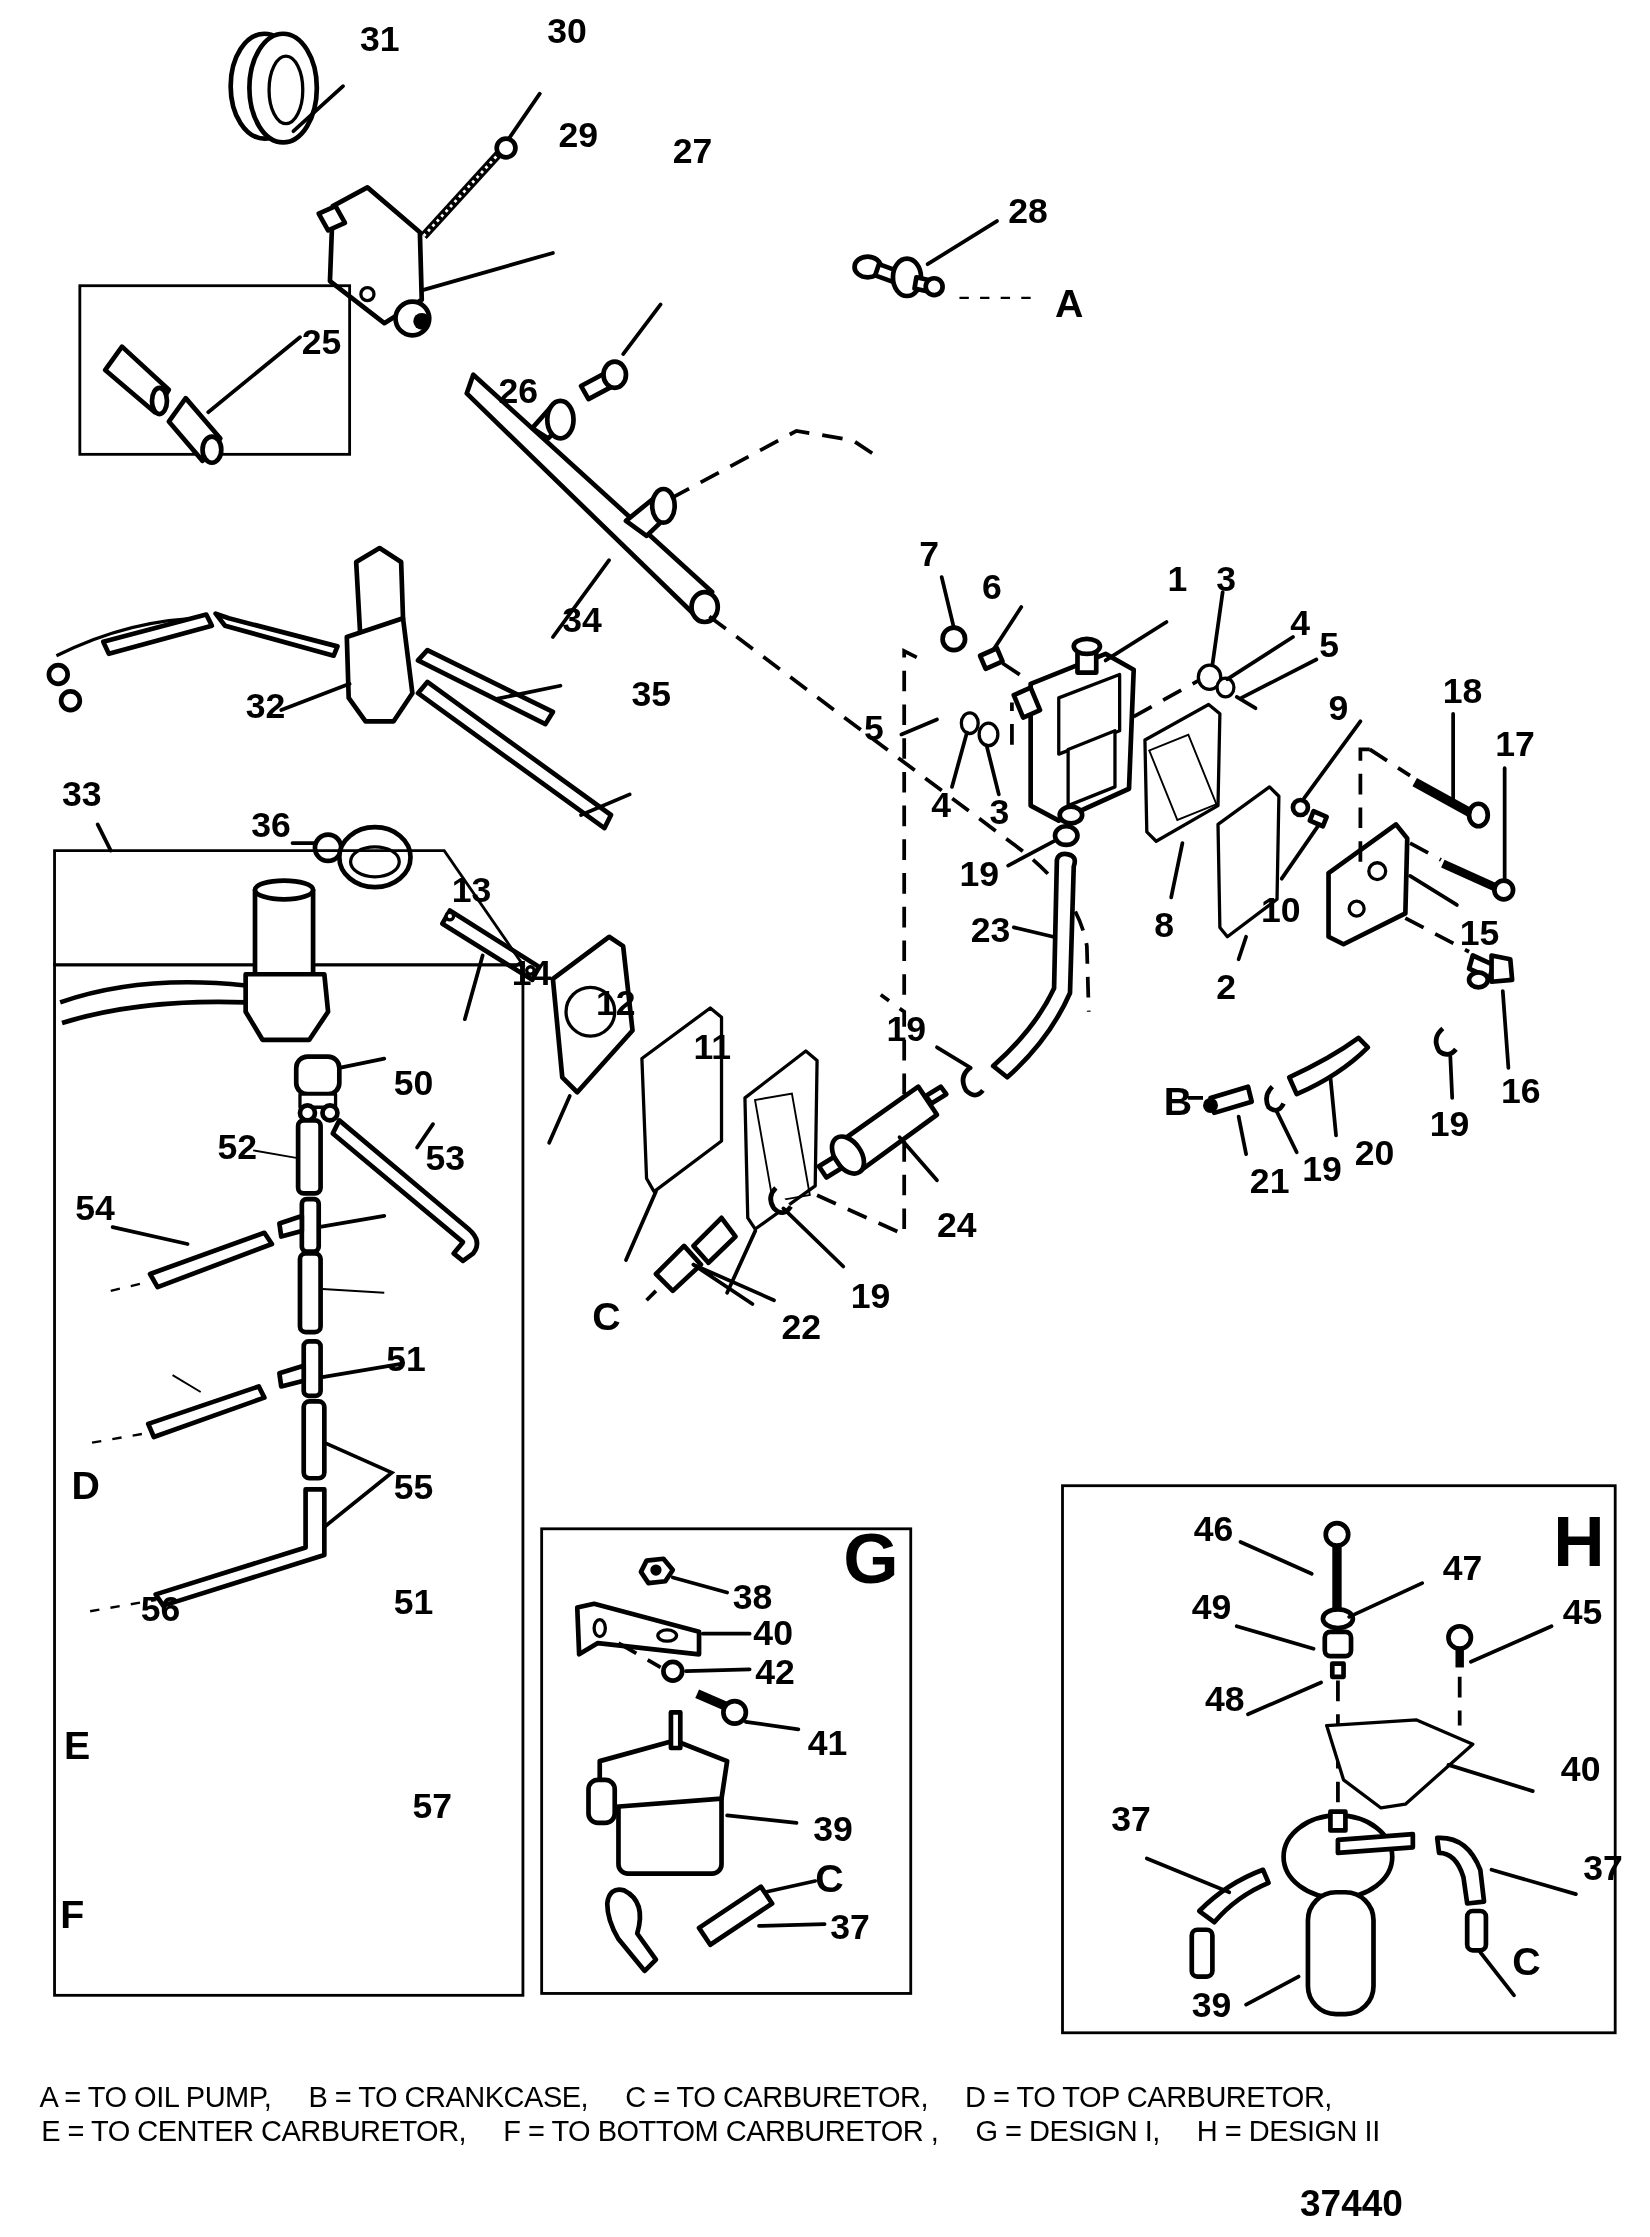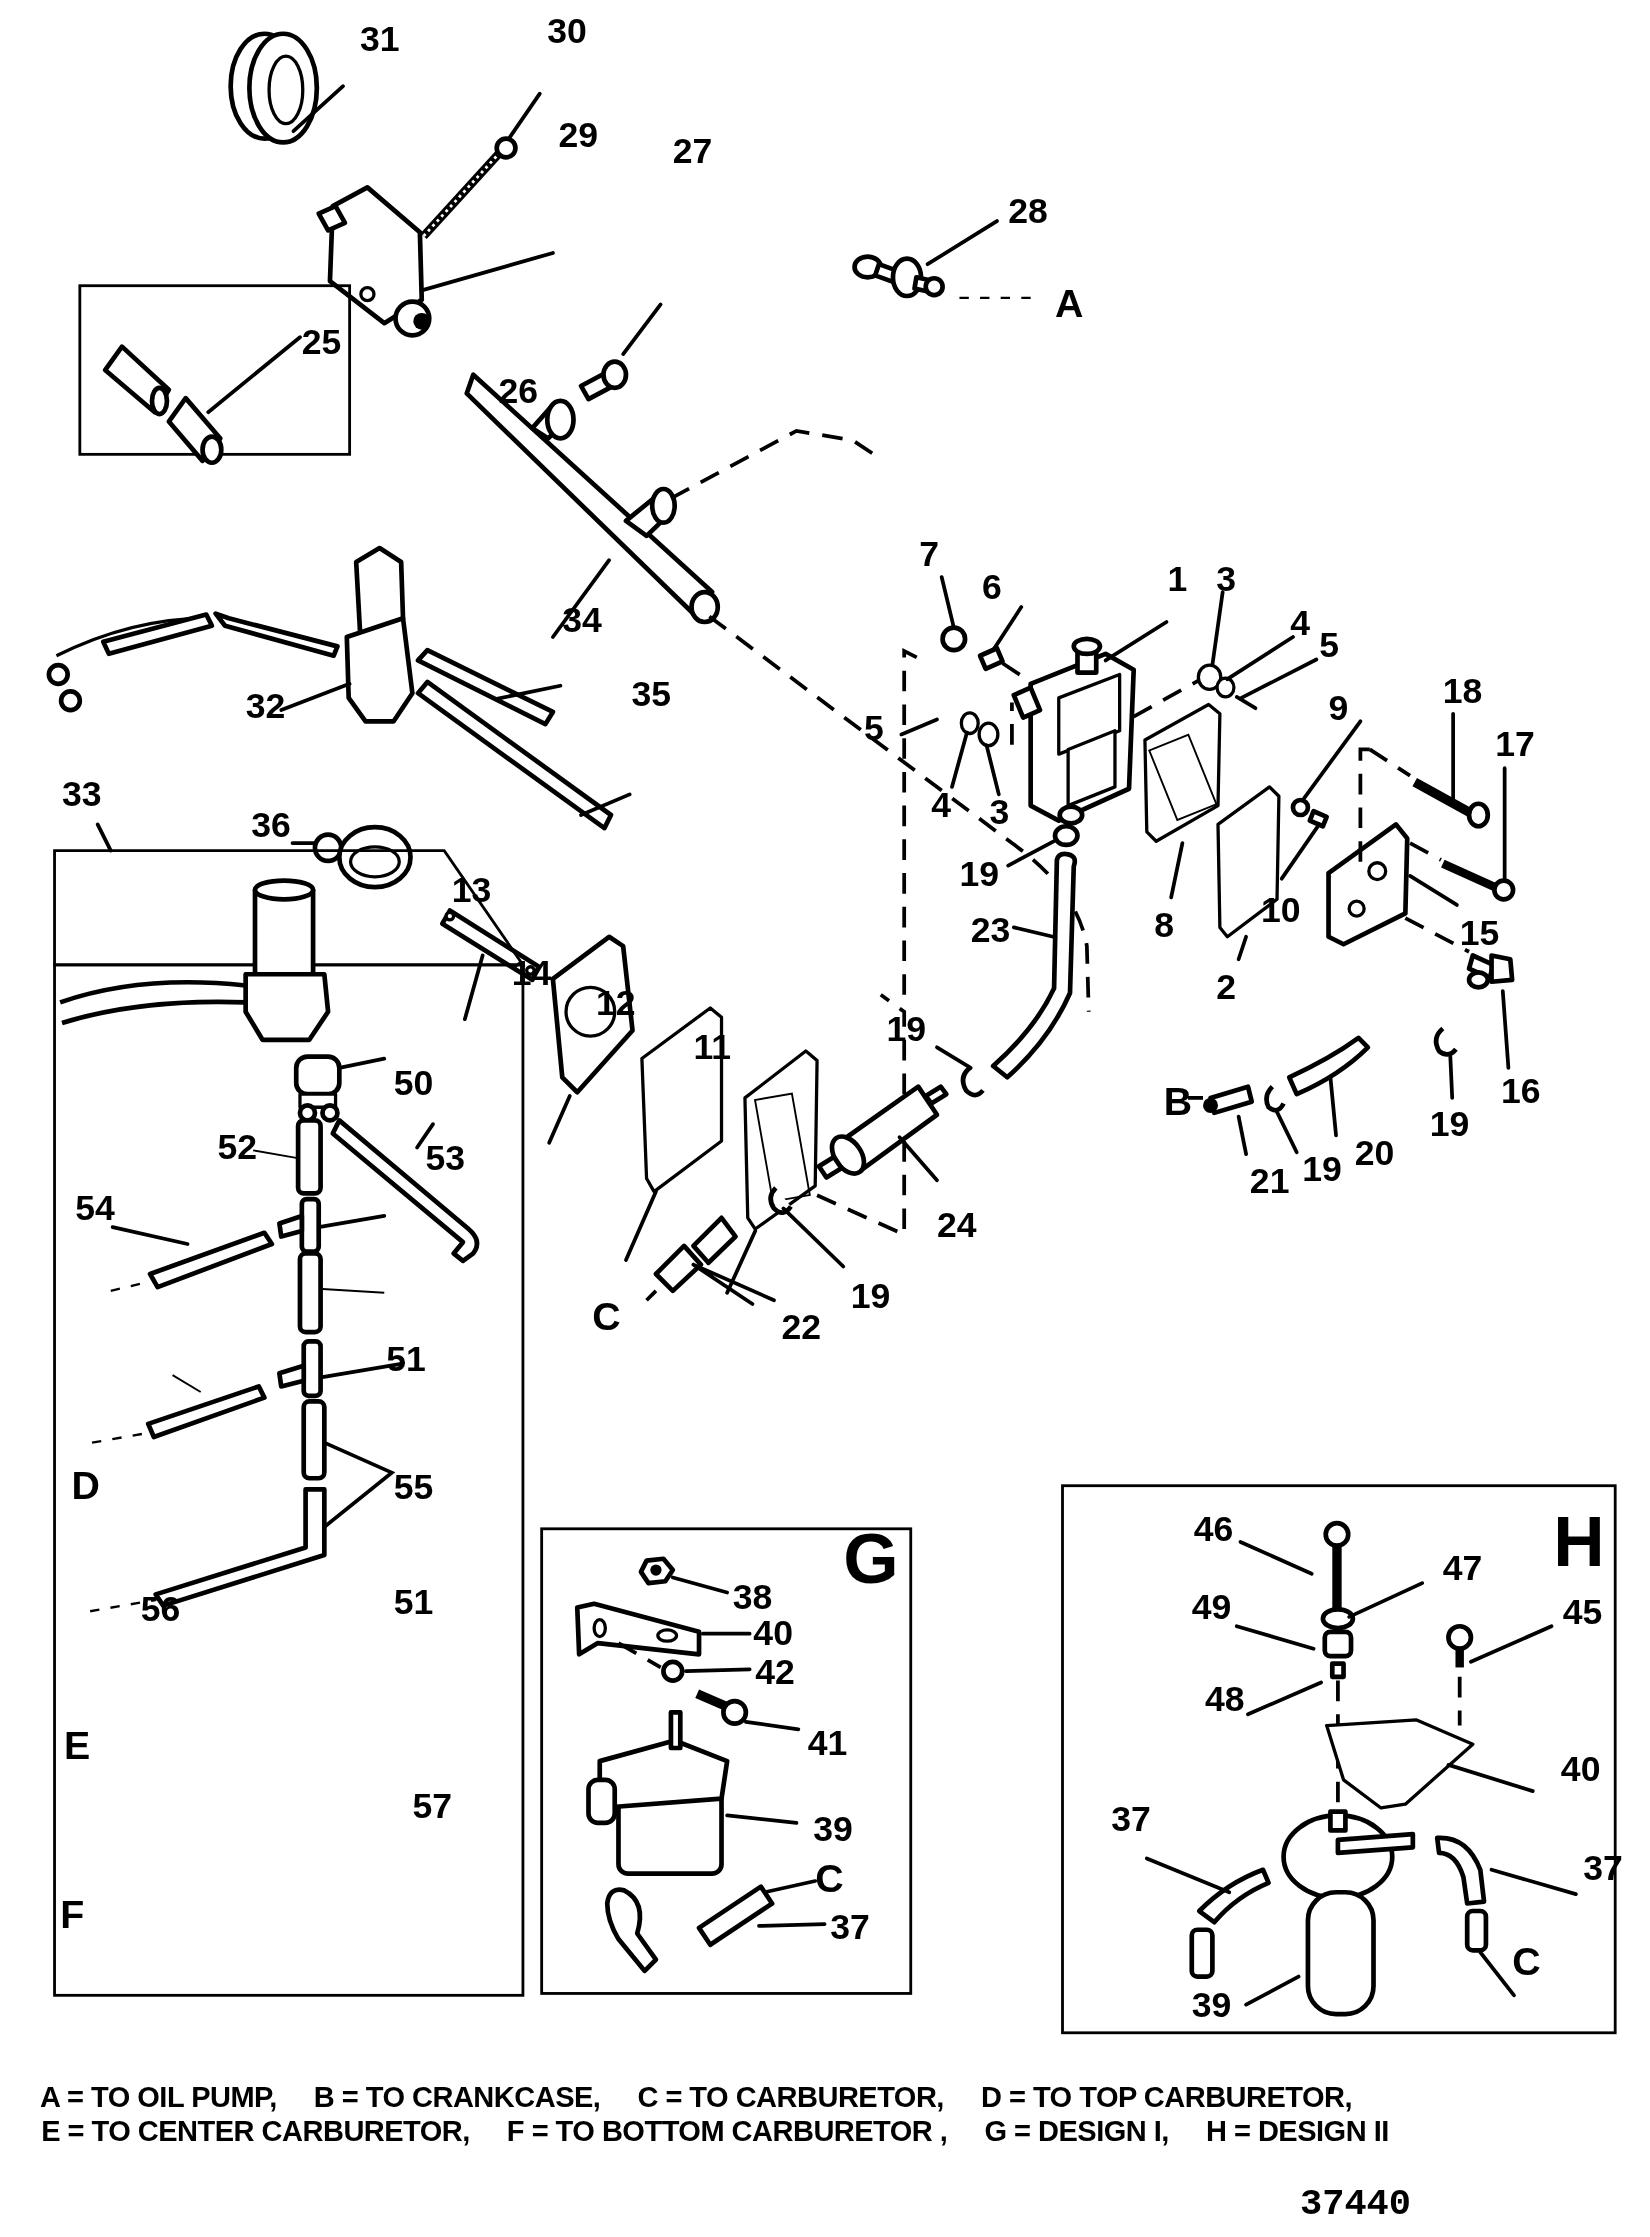--- a/index.html
+++ b/index.html
@@ -9,25 +9,25 @@
   .letter { font-family: "Liberation Sans", sans-serif; font-weight: bold; font-size: 42px; fill: #000; }
   .big-letter { font-family: "Liberation Sans", sans-serif; font-weight: bold; font-size: 76px; fill: #000; }
   .leader { stroke: #000; stroke-width: 4; fill: none; stroke-linecap: round; }
   .thin { stroke: #000; stroke-width: 2; fill: none; }
   .dash { stroke: #000; stroke-width: 4; fill: none; stroke-dasharray: 22 14; }
   .dot { stroke: #000; stroke-width: 2.5; fill: none; stroke-dasharray: 10 12; }
   .part { stroke: #000; stroke-width: 5; fill: #fff; stroke-linejoin: round; }
   .part-thin { stroke: #000; stroke-width: 3.5; fill: #fff; stroke-linejoin: round; }
   .solid { fill: #000; }
   .box { stroke: #000; stroke-width: 3; fill: none; }
-  .legend { position: absolute; left: 26px; font-family: "Liberation Sans", sans-serif; font-weight: bold; font-size: 29px; letter-spacing: -0.5px; color: #000; white-space: pre; }
+  .legend { position: absolute; left: 26px; font-family: "Liberation Sans", sans-serif; font-weight: normal; font-size: 29px; letter-spacing: -0.5px; color: #000; white-space: pre; }
   .legend-line-1 { top: 2048px; }
   .legend-line-2 { top: 2082px; text-align: right; }
   .legend span { margin-right: 37px; }
-  .fig-number { position: absolute; left: 1300px; top: 2183px; font-family: Liberation Mono, monospace; font-weight: bold; font-size: 37px; color: #000; }
+  .fig-number { position: absolute; left: 1300px; top: 2183px; font-family: Liberation Sans, sans-serif; font-weight: bold; font-size: 37px; color: #000; }
 </style>
 </head>
 <body>
 
 <svg class="diagram" viewBox="0 0 1762 2388" xmlns="http://www.w3.org/2000/svg">
 
   <g>
     <ellipse class="part" cx="282" cy="92" rx="36" ry="56"></ellipse>
     <ellipse class="part" cx="302" cy="94" rx="36" ry="58"></ellipse>
     <ellipse class="part-thin" cx="305" cy="96" rx="18" ry="36"></ellipse>

